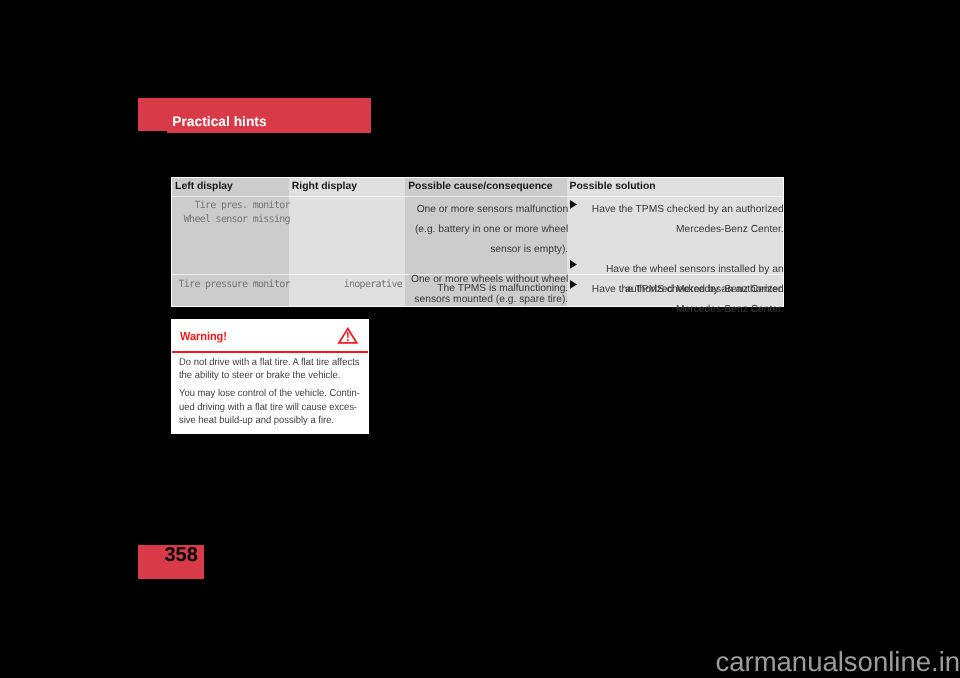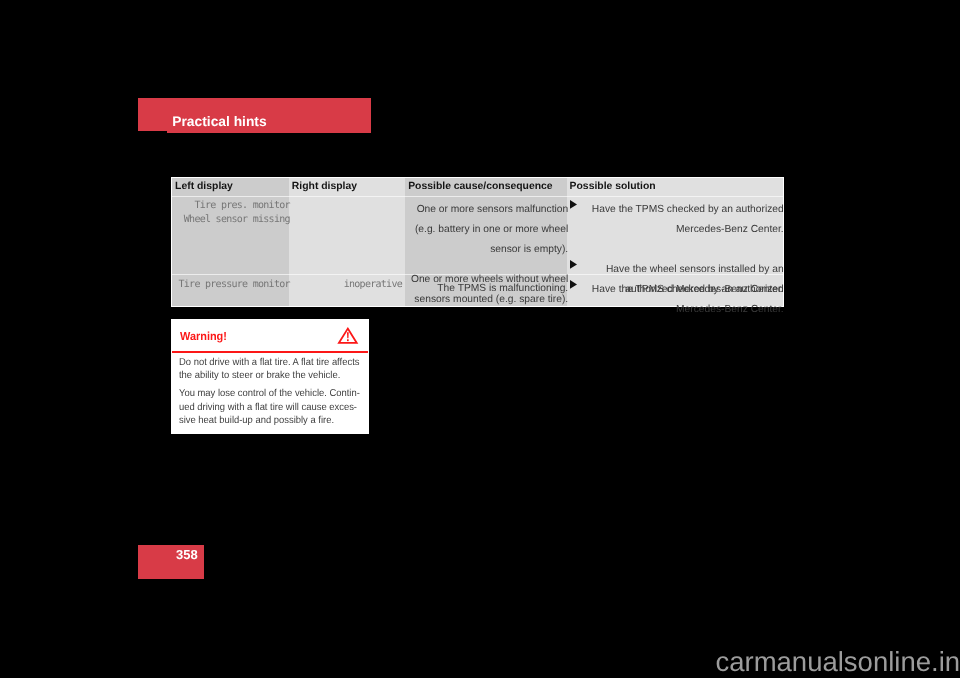--- a/index.html
+++ b/index.html
@@ -41,21 +41,21 @@
   .warn .wtitle{position:absolute;left:8.1px;top:10.7px;color:#fc1717;font-weight:bold;font-size:11.7px;
                 line-height:11.7px;white-space:nowrap;transform:scaleX(0.935);transform-origin:left top;}
   .warn .wicon{position:absolute;left:165.7px;top:6.9px;width:19.6px;height:17.4px;overflow:visible;}
   .warn .wbody{position:absolute;left:7.3px;top:36px;width:192px;font-size:10px;color:#3e3e3e;
                line-height:13.3px;transform:scaleX(0.942);transform-origin:left top;hyphens:manual;}
   .warn .wbody p{margin:0;}
   .warn .wbody p + p{margin-top:4.7px;}
 
   
   .pgno{position:absolute;left:137.8px;top:544.6px;width:66.2px;height:34px;background:#d83b47;}
-  .pgno span{position:absolute;right:6.2px;top:3.8px;color:#ffffff;font-weight:bold;font-size:13px;line-height:14.6px;margin-left:28px;}
+  .pgno span{position:absolute;right:6.2px;top:3.8px;color:#000000;font-weight:bold;font-size:20px;line-height:14.6px;margin-left:28px;}
 
   
   .wm{position:absolute;left:0;top:647.5px;width:947px;text-align:right;
       color:#9c9c9c;font-size:27.5px;line-height:27.5px;margin-left:36px;}
 </style>
 </head>
 <body>
 
 <div class="page">
 

